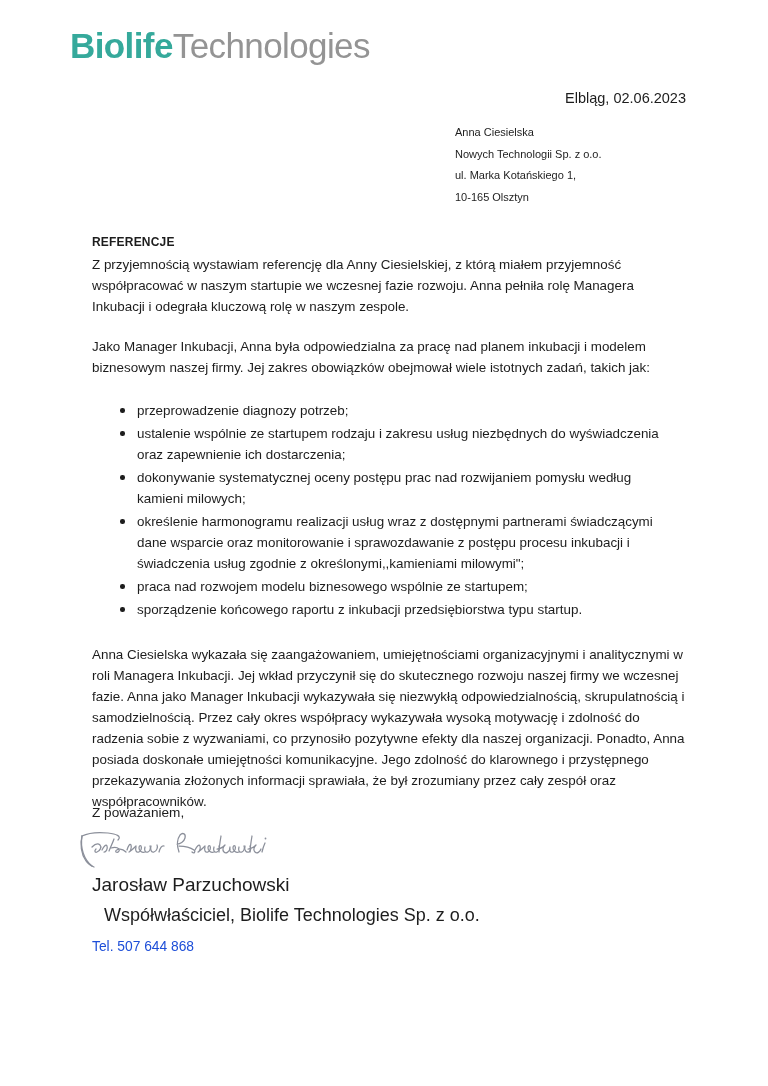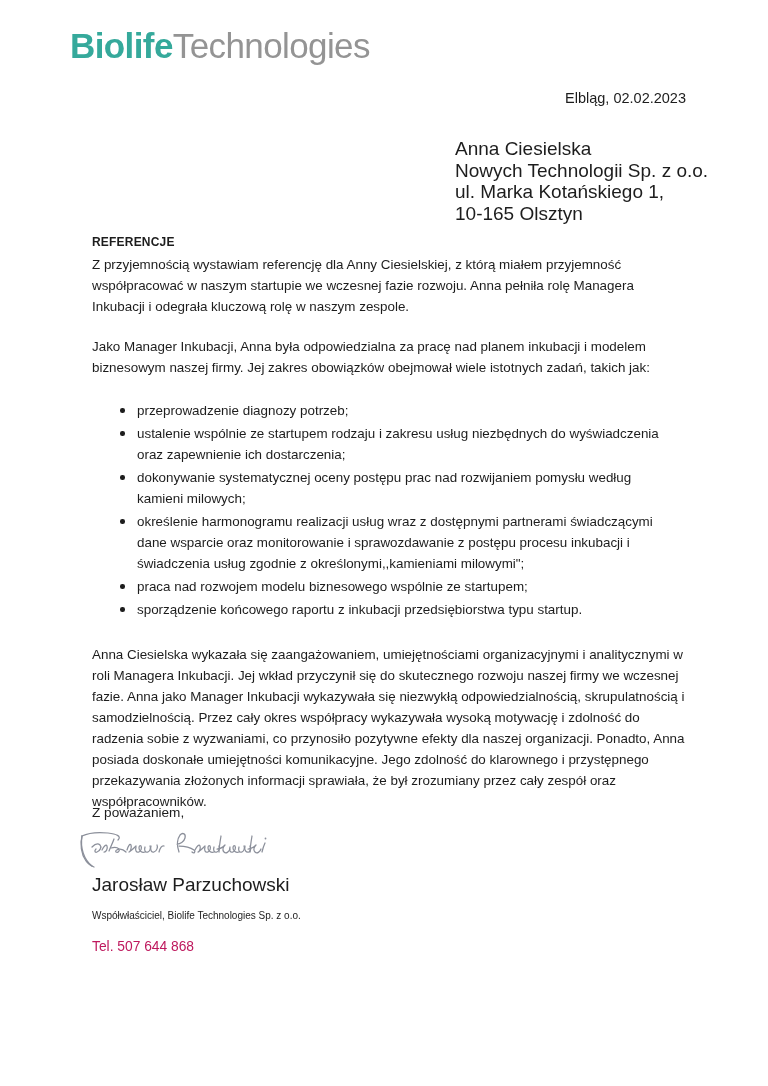--- a/index.html
+++ b/index.html
@@ -50,22 +50,22 @@
     width: 686px;
     text-align: right;
     font-size: 14.5px;
     color: #1d1d1d;
   }
 
   
   .recipient {
     position: absolute;
     left: 455px;
-    top: 138px;
-    font-size: 19px;
+    top: 122px;
+    font-size: 11px;
     line-height: 21.5px;
     color: #1d1d1d;
   }
   .recipient div { white-space: nowrap; }
 
   
   .body-block {
     position: absolute;
     left: 92px;
     top: 232px;
@@ -142,45 +142,45 @@
   .signer {
     position: absolute;
     left: 92px;
     top: 874px;
     font-size: 19px;
     line-height: 21px;
     color: #1d1d1d;
   }
   .signer-role {
     position: absolute;
-    left: 92px;
+    left: 104px;
     top: 905px;
-    font-size: 10px;
+    font-size: 18px;
     line-height: 21px;
     color: #1d1d1d;
   }
   .signer-phone {
     position: absolute;
     left: 92px;
     top: 936px;
     font-size: 13.8px;
     line-height: 21px;
-    color: #be185d;
+    color: #1d4ed8;
   }
 </style>
 </head>
 <body>
 
 <div class="page">
 
   <div class="logo">
     <span class="logo-bio">Biolife</span><span class="logo-tech">Technologies</span>
   </div>
 
-  <div class="date-line">Elbląg, 02.02.2023</div>
+  <div class="date-line">Elbląg, 02.06.2023</div>
 
   <div class="recipient">
     <div>Anna Ciesielska</div>
     <div>Nowych Technologii Sp. z o.o.</div>
     <div>ul. Marka Kotańskiego 1,</div>
     <div>10-165 Olsztyn</div>
   </div>
 
   <div class="body-block">
 

